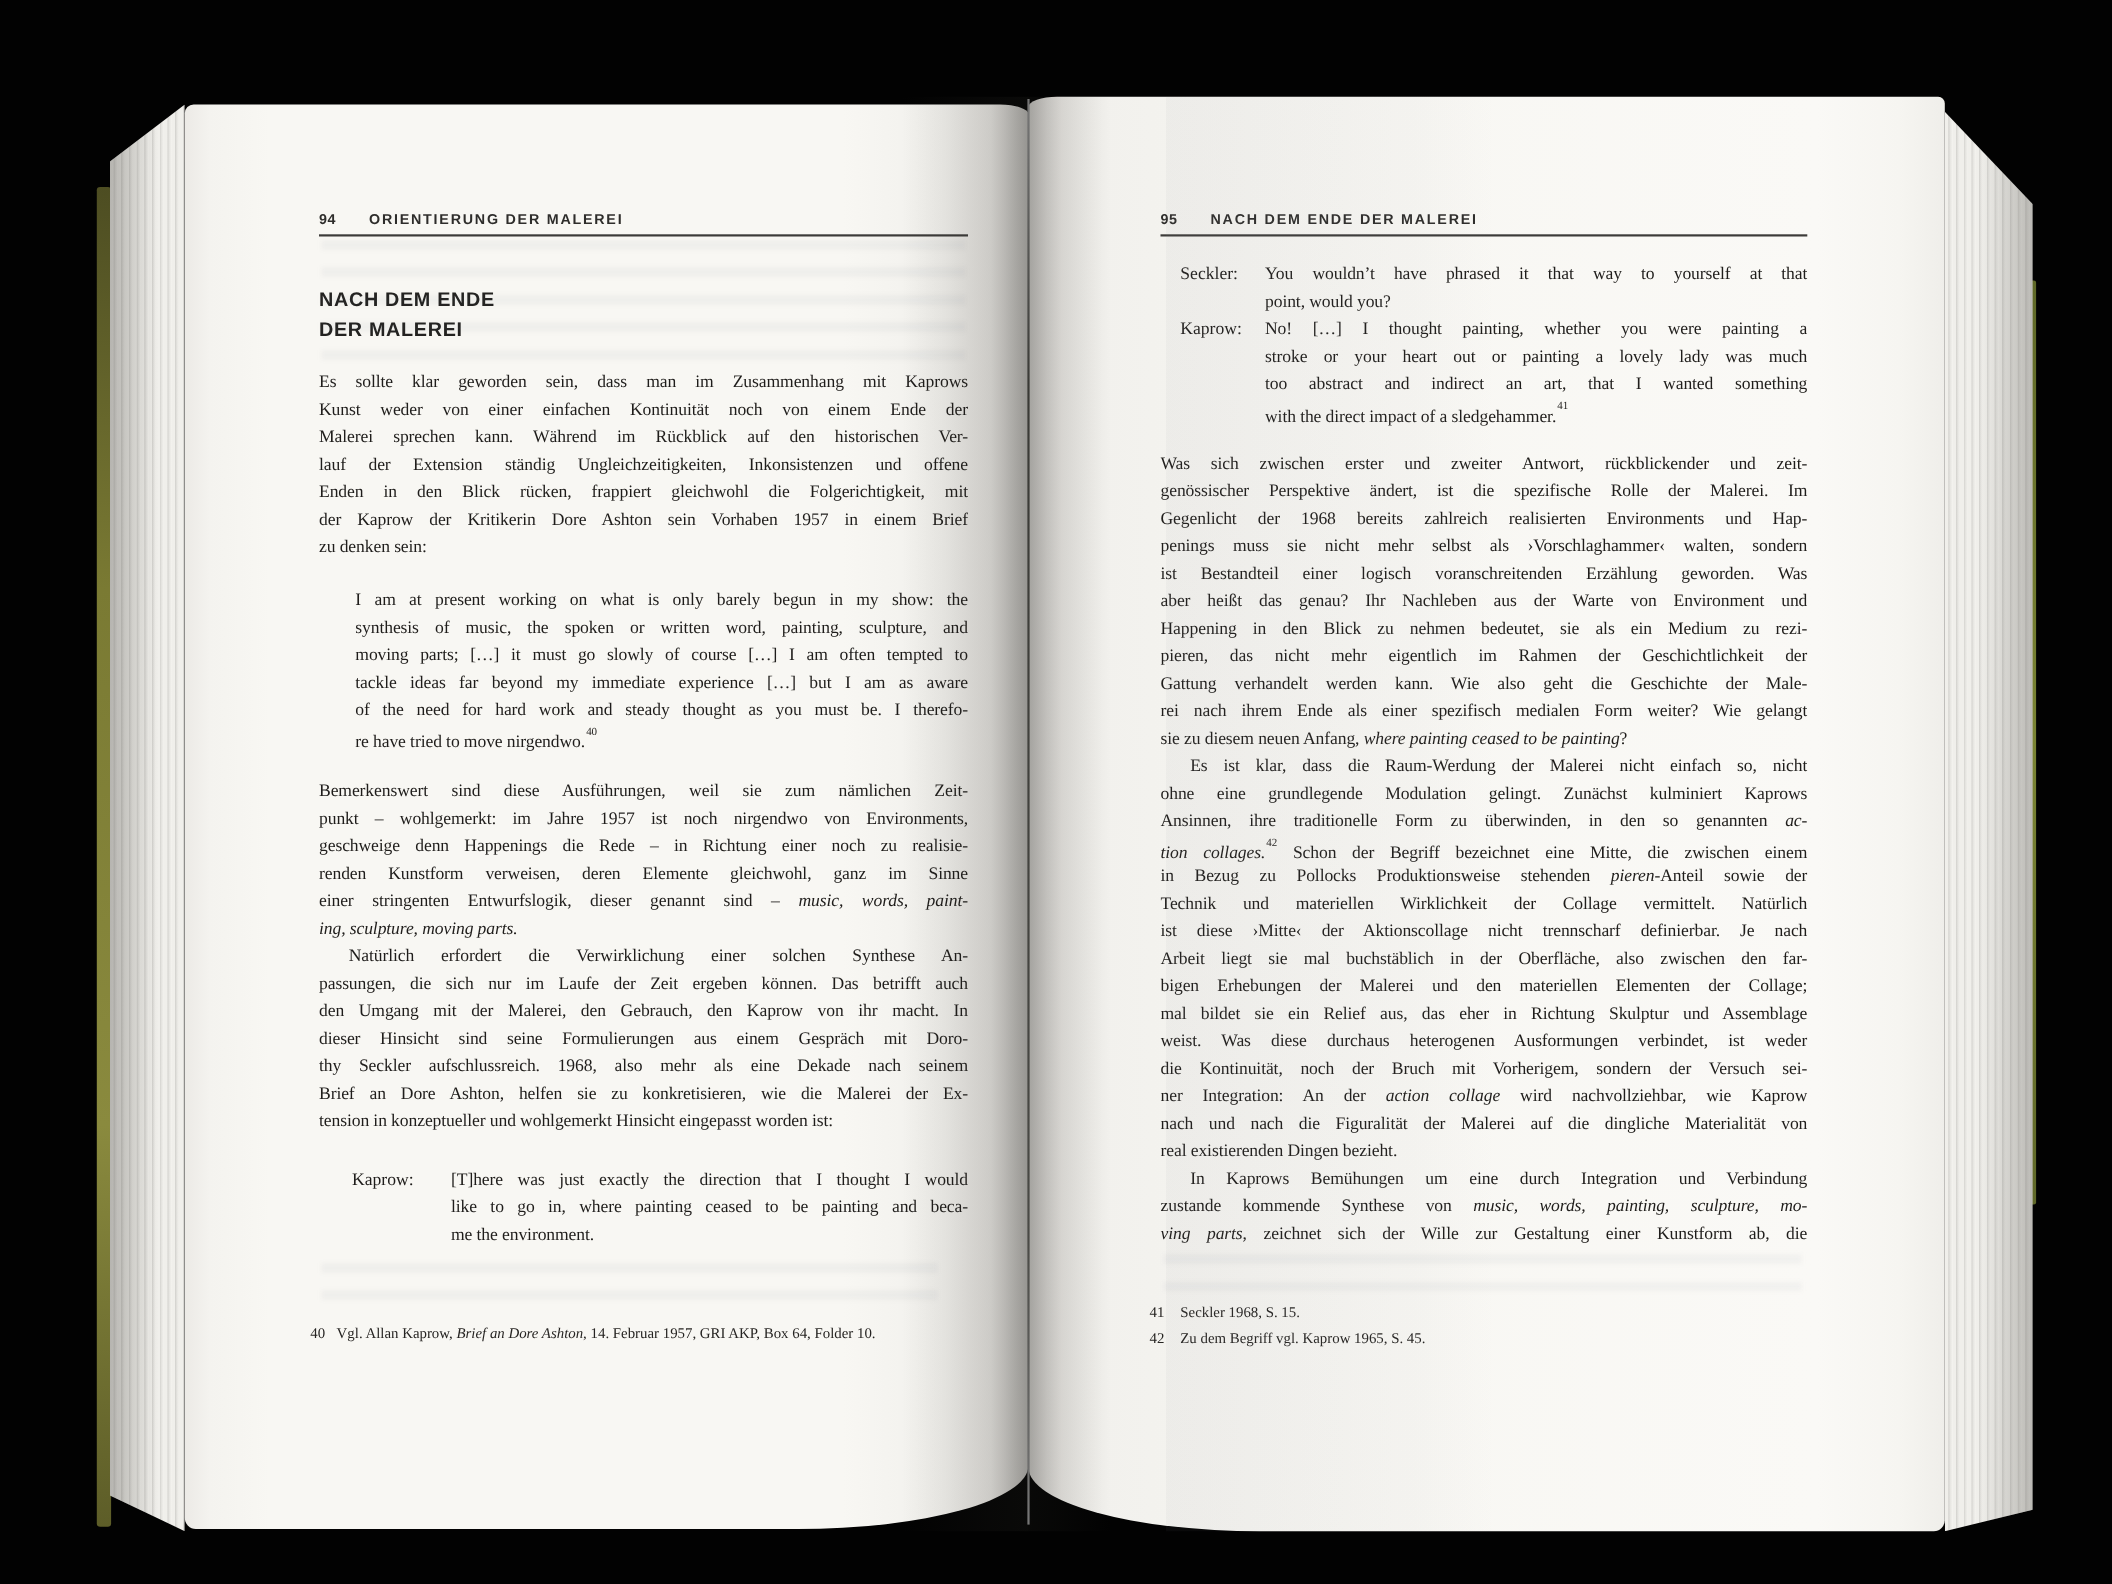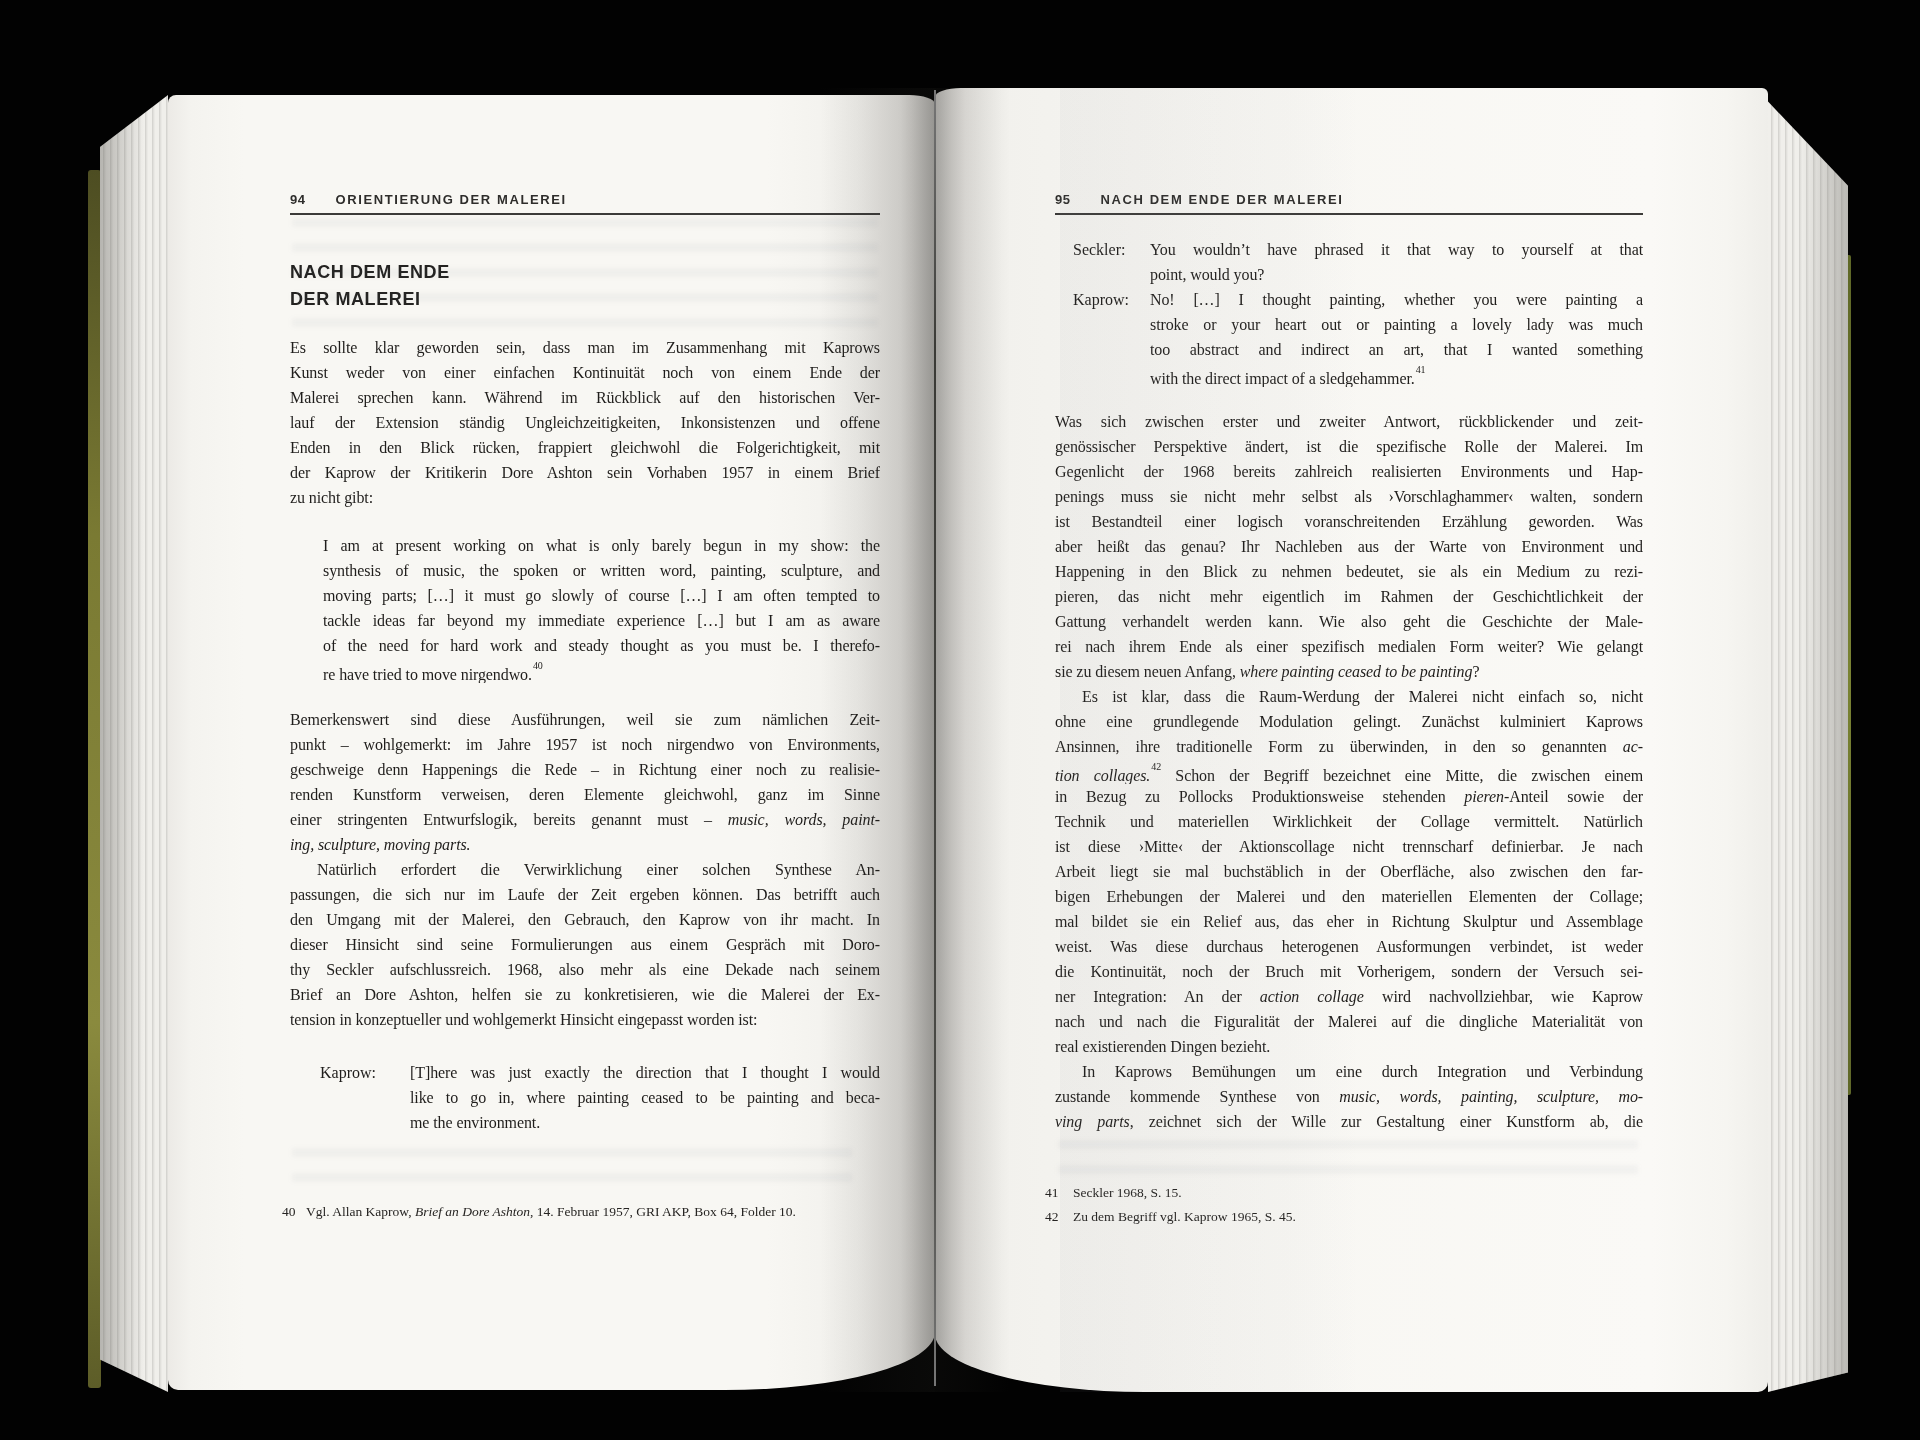--- a/index.html
+++ b/index.html
@@ -95,36 +95,36 @@
       <div>DER MALEREI</div>
     </div>
     <div class="body-col">
         <div class="para">
           <div class="line"><span>Es sollte klar geworden sein, dass man im Zusammenhang mit Kaprows</span></div>
           <div class="line"><span>Kunst weder von einer einfachen Kontinuität noch von einem Ende der</span></div>
           <div class="line"><span>Malerei sprechen kann. Während im Rückblick auf den historischen Ver-</span></div>
           <div class="line"><span>lauf der Extension ständig Ungleichzeitigkeiten, Inkonsistenzen und offene</span></div>
           <div class="line"><span>Enden in den Blick rücken, frappiert gleichwohl die Folgerichtigkeit, mit</span></div>
           <div class="line"><span>der Kaprow der Kritikerin Dore Ashton sein Vorhaben 1957 in einem Brief</span></div>
-          <div class="line end"><span>zu nicht gibt:</span></div>
+          <div class="line end"><span>zu denken sein:</span></div>
         </div>
         <div class="para quote">
           <div class="line"><span>I am at present working on what is only barely begun in my show: the</span></div>
           <div class="line"><span>synthesis of music, the spoken or written word, painting, sculpture, and</span></div>
           <div class="line"><span>moving parts; […] it must go slowly of course […] I am often tempted to</span></div>
           <div class="line"><span>tackle ideas far beyond my immediate experience […] but I am as aware</span></div>
           <div class="line"><span>of the need for hard work and steady thought as you must be. I therefo-</span></div>
           <div class="line end"><span>re have tried to move nirgendwo.</span><sup>40</sup></div>
         </div>
         <div class="para">
           <div class="line"><span>Bemerkenswert sind diese Ausführungen, weil sie zum nämlichen Zeit-</span></div>
           <div class="line"><span>punkt – wohlgemerkt: im Jahre 1957 ist noch nirgendwo von Environments,</span></div>
           <div class="line"><span>geschweige denn Happenings die Rede – in Richtung einer noch zu realisie-</span></div>
           <div class="line"><span>renden Kunstform verweisen, deren Elemente gleichwohl, ganz im Sinne</span></div>
-          <div class="line"><span>einer stringenten Entwurfslogik, bereits genannt must – </span><span class="it">music, words, paint-</span></div>
+          <div class="line"><span>einer stringenten Entwurfslogik, dieser genannt sind – </span><span class="it">music, words, paint-</span></div>
           <div class="line end"><span class="it">ing, sculpture, moving parts.</span></div>
         </div>
         <div class="para">
           <div class="line indent"><span>Natürlich erfordert die Verwirklichung einer solchen Synthese An-</span></div>
           <div class="line"><span>passungen, die sich nur im Laufe der Zeit ergeben können. Das betrifft auch</span></div>
           <div class="line"><span>den Umgang mit der Malerei, den Gebrauch, den Kaprow von ihr macht. In</span></div>
           <div class="line"><span>dieser Hinsicht sind seine Formulierungen aus einem Gespräch mit Doro-</span></div>
           <div class="line"><span>thy Seckler aufschlussreich. 1968, also mehr als eine Dekade nach seinem</span></div>
           <div class="line"><span>Brief an Dore Ashton, helfen sie zu konkretisieren, wie die Malerei der Ex-</span></div>
           <div class="line end"><span>tension in konzeptueller und wohlgemerkt Hinsicht eingepasst worden ist:</span></div>

